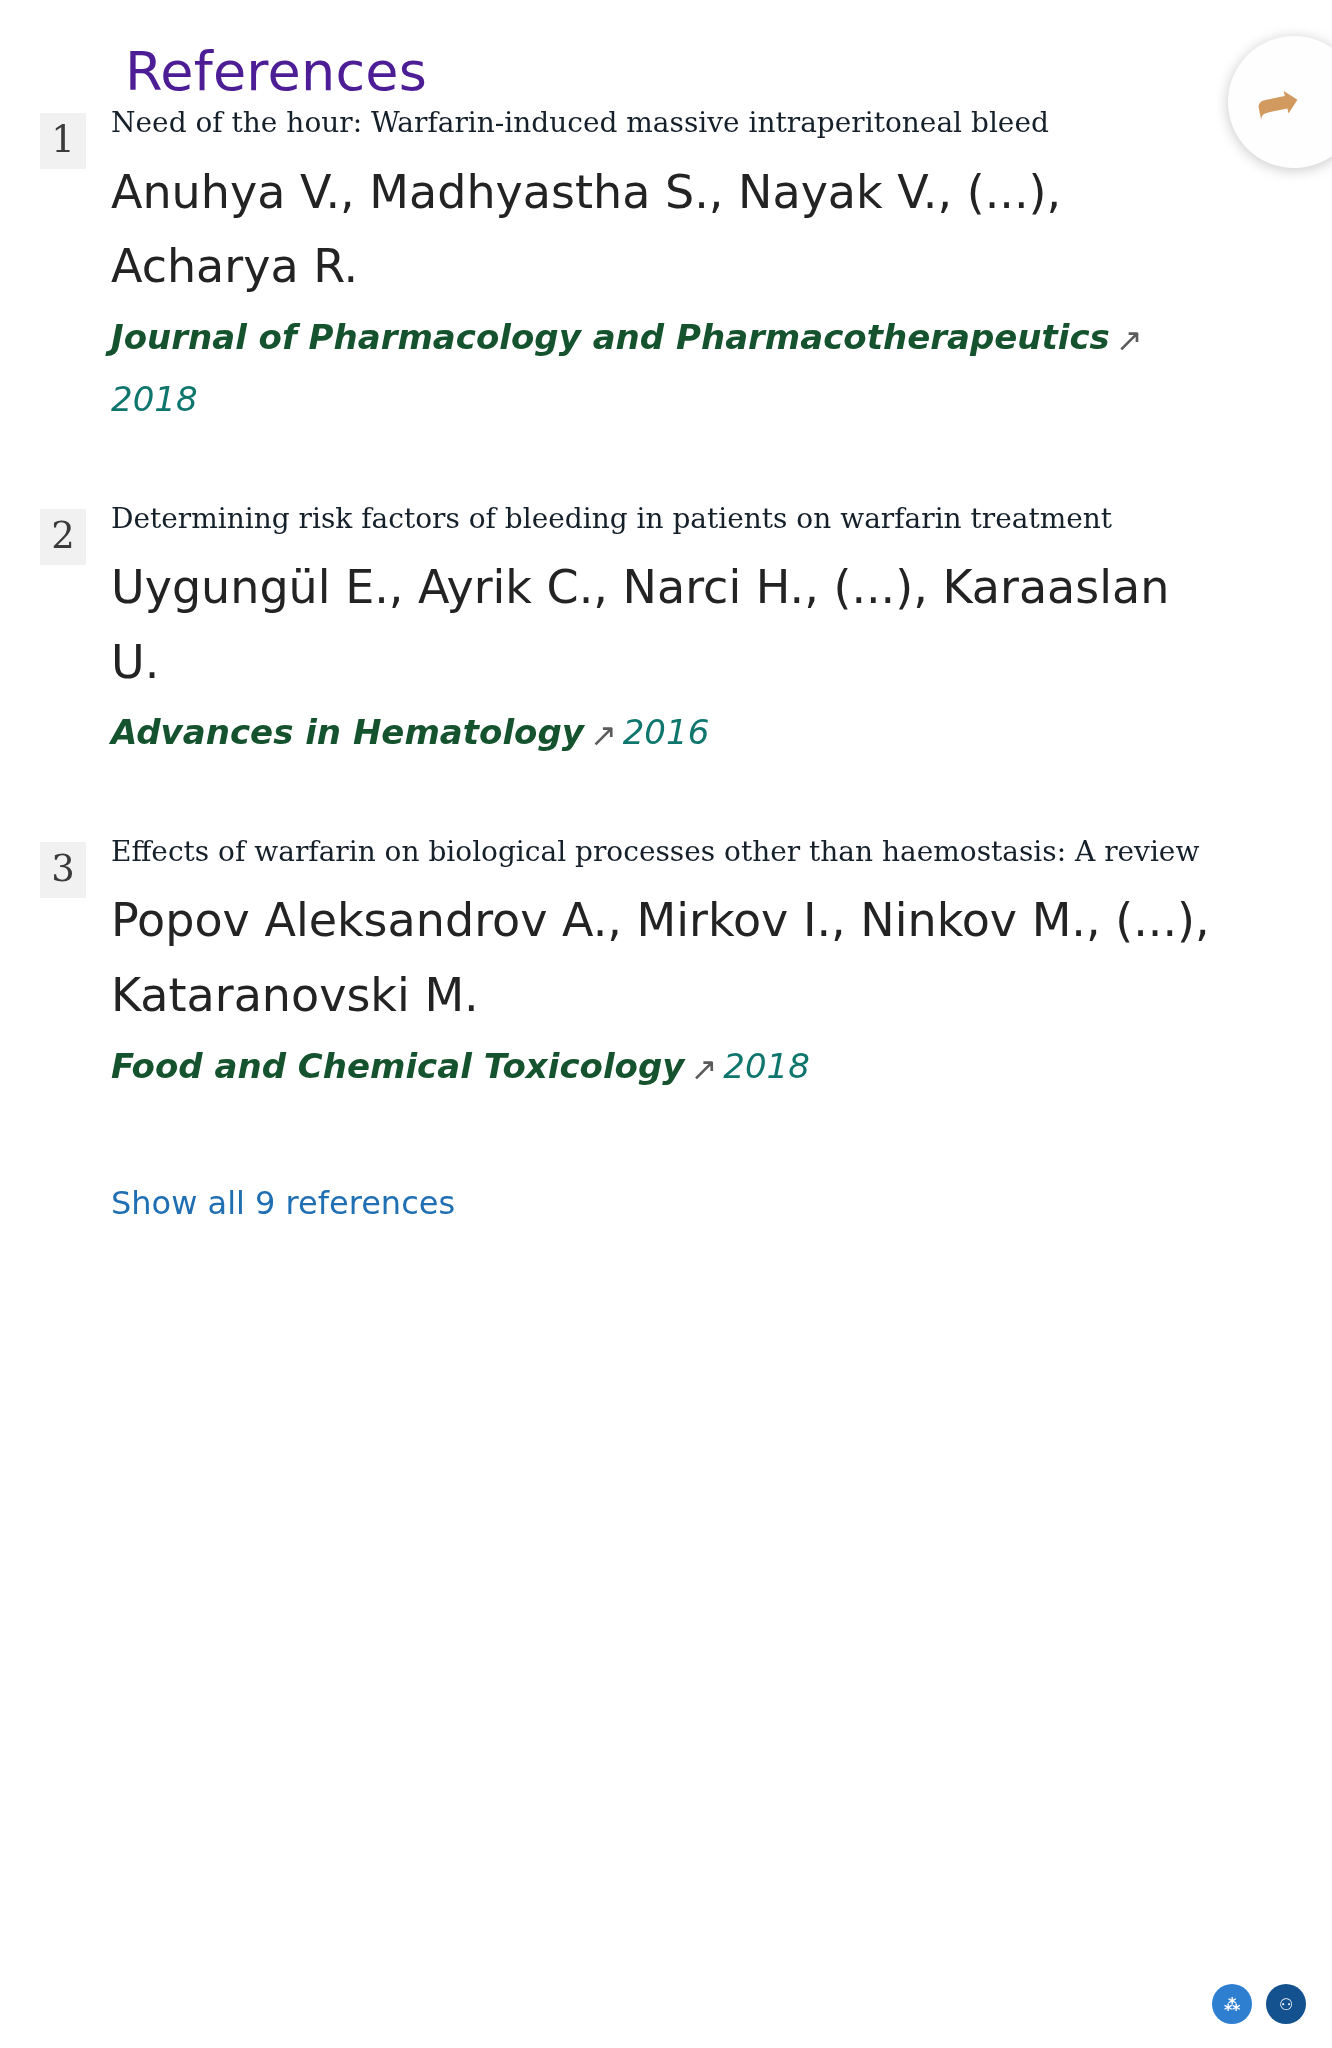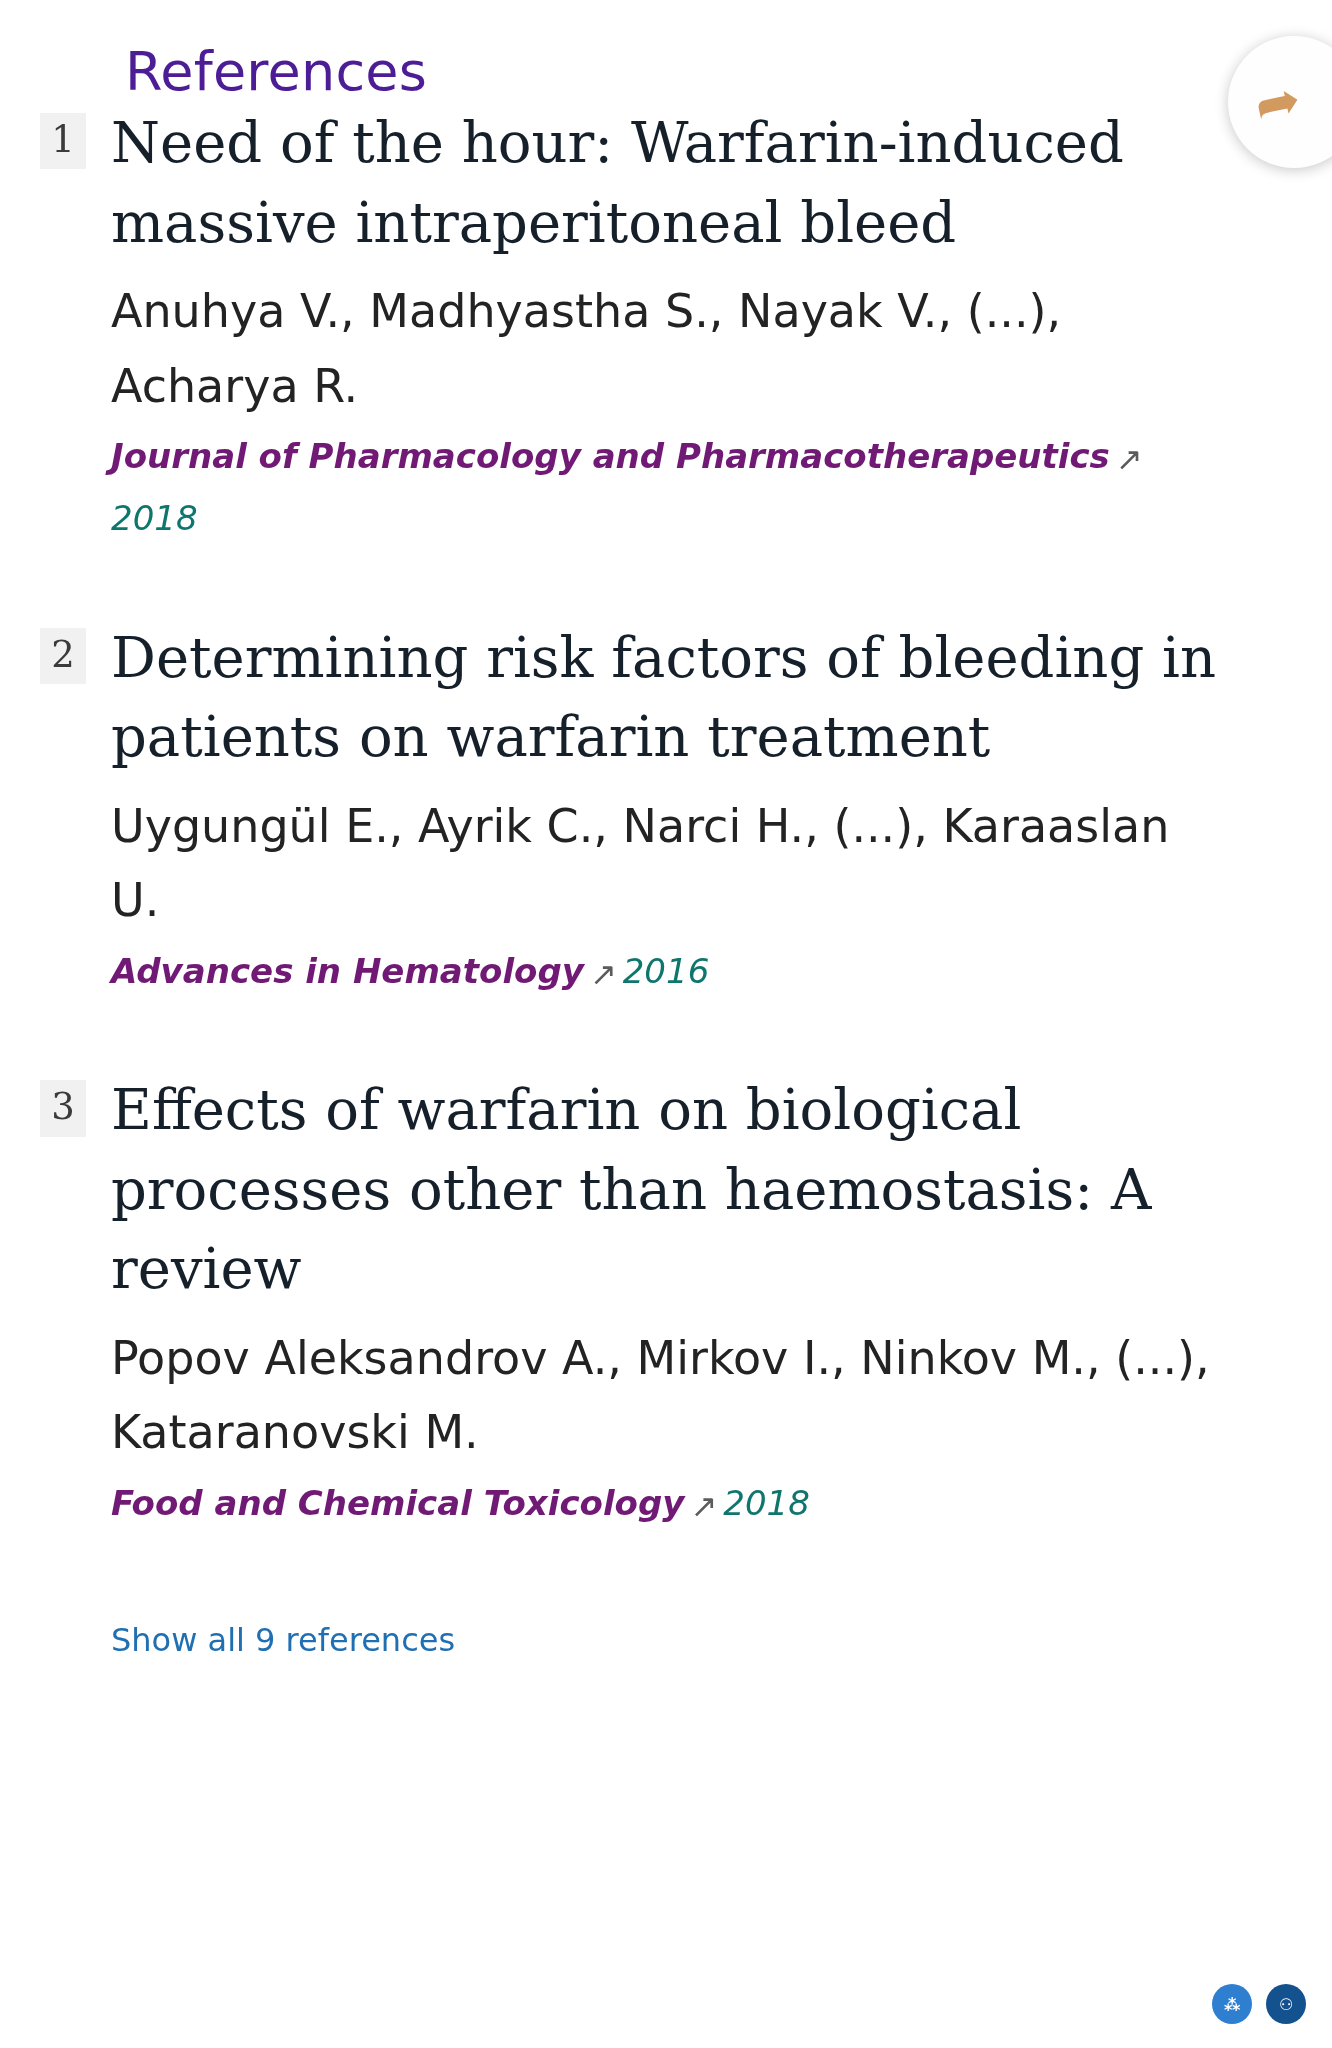--- a/index.html
+++ b/index.html
@@ -60,21 +60,21 @@
   }
 
   .ref-body {
     flex: 1 1 auto;
     padding-left: 25px;
     max-width: 1120px;
   }
 
   .ref-title {
     font-family: "DejaVu Serif", serif;
-    font-size: 56px;
+    font-size: 28px;
     line-height: 1.42;
     color: #15202b;
     margin: 0 0 12px 0;
     font-weight: 400;
   }
 
   .ref-authors {
     font-family: "DejaVu Sans", sans-serif;
     font-size: 46px;
     line-height: 1.62;
@@ -85,21 +85,21 @@
   .ref-source-line {
     font-family: "DejaVu Sans", sans-serif;
     font-size: 34px;
     line-height: 1.6;
     color: #1d1d1d;
   }
 
   .ref-journal {
     font-weight: 700;
     font-style: italic;
-    color: #701a75;
+    color: #14532d;
     text-align: right;
   }
 
   .ext-link-icon {
     display: inline-block;
     color: #5b5b5b;
     font-size: 32px;
     line-height: 1;
     padding: 0 6px;
     transform: translateY(2px);

